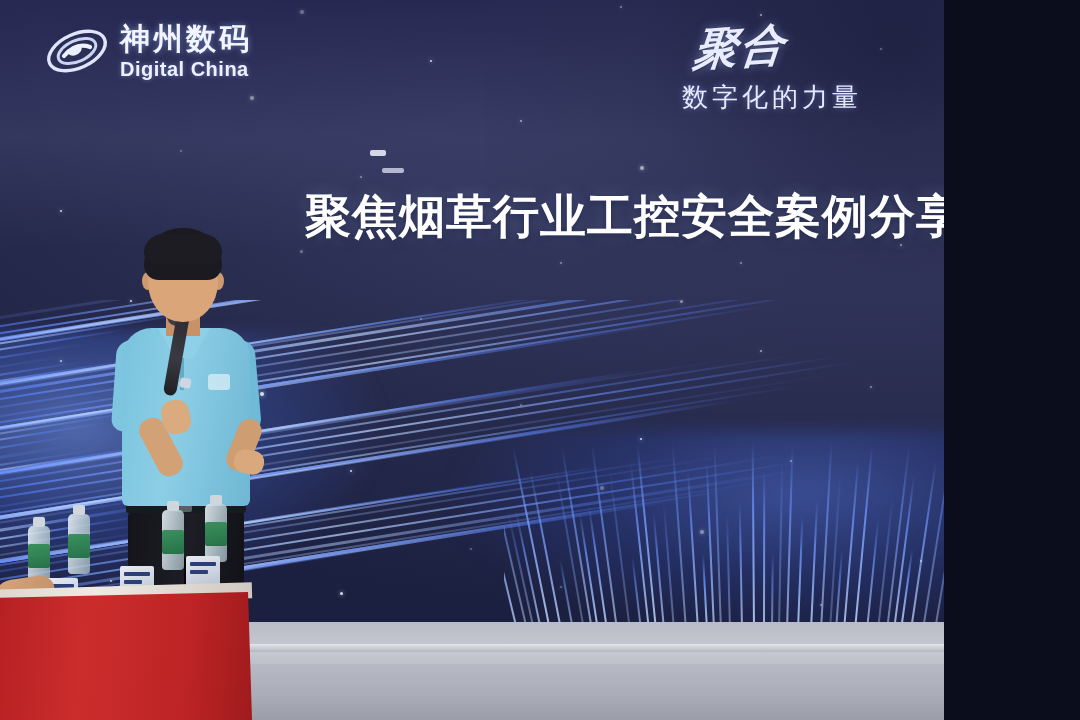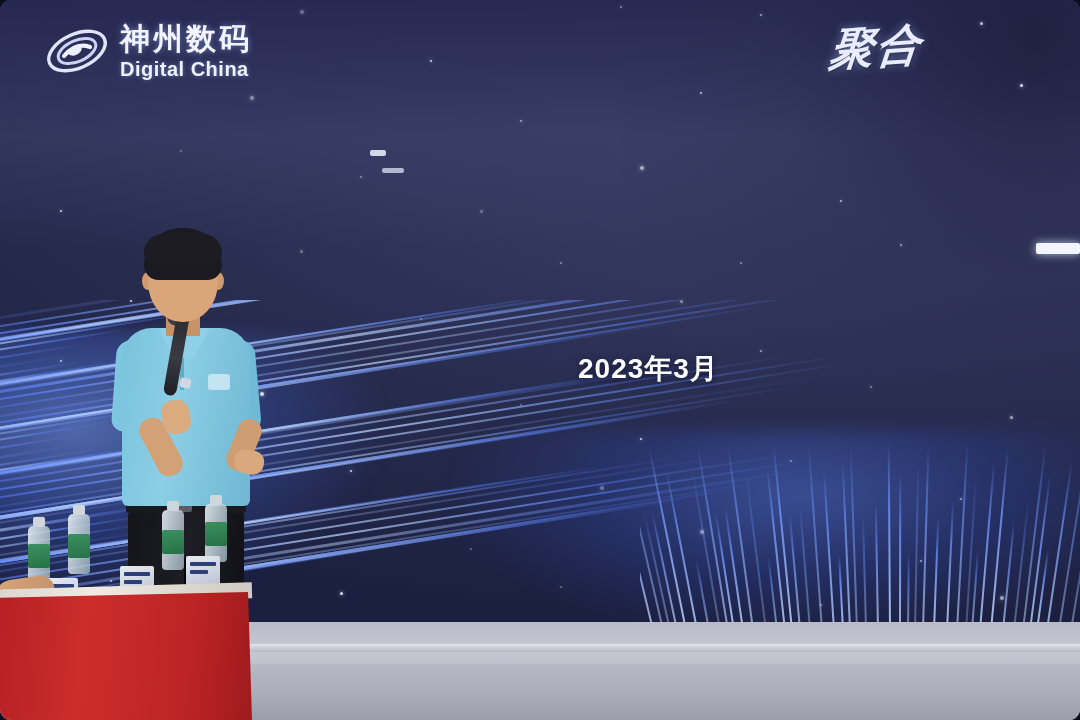--- a/index.html
+++ b/index.html
@@ -1,22 +1,21 @@
 <!DOCTYPE html>
 <html><head>
 <meta charset="utf-8">
 <title>Conference Stage Photo</title>
 <style>
   html,body{margin:0;padding:0;background:#0b0d1c;}
   *{box-sizing:border-box;}
   .stage{
-    position:relative;width:1080px;height:720px;overflow:hidden;
+    position:relative;width:944px;height:720px;overflow:hidden;
     font-family:"Liberation Sans","DejaVu Sans",sans-serif;
     background:#2b2f55;
-    border-radius:11px;
   }
 
   
   .led-base{
     position:absolute;left:0;top:0;width:1080px;height:640px;
     background:
       radial-gradient(120% 80% at 78% 18%, #3a3e66 0%, #32365c 35%, #262a4c 65%, #1c2040 100%),
       linear-gradient(180deg,#2f3360 0%, #363a64 25%, #3b3f66 48%, #2a2e52 72%, #171a36 100%);
   }
   .led-topglow{
@@ -384,23 +383,24 @@
       <ellipse cx="31" cy="29" rx="7" ry="4" fill="#eaf0ff" transform="rotate(-24 31 29)"></ellipse>
     </svg>
     <div class="txt">
       <span class="logo-cn">神州数码</span>
       <span class="logo-en">Digital China</span>
     </div>
   </div>
 
   <div class="logo-right">
     <span class="brush">聚合</span>
-  </div>
-
-  <div class="slide-date">2023年3月</div>
+    <span class="slogan">数字化的力量</span>
+  </div>
+
+  <div class="slide-title">聚焦烟草行业工控安全案例分享</div>
 
   <div class="floor">
     <div class="floor-edge"></div>
     <div class="floor-front"></div>
   </div>
 
   <div class="speaker">
     <div class="sp-legs"></div>
     <div class="sp-legsplit"></div>
     <div class="sp-belt"></div>

